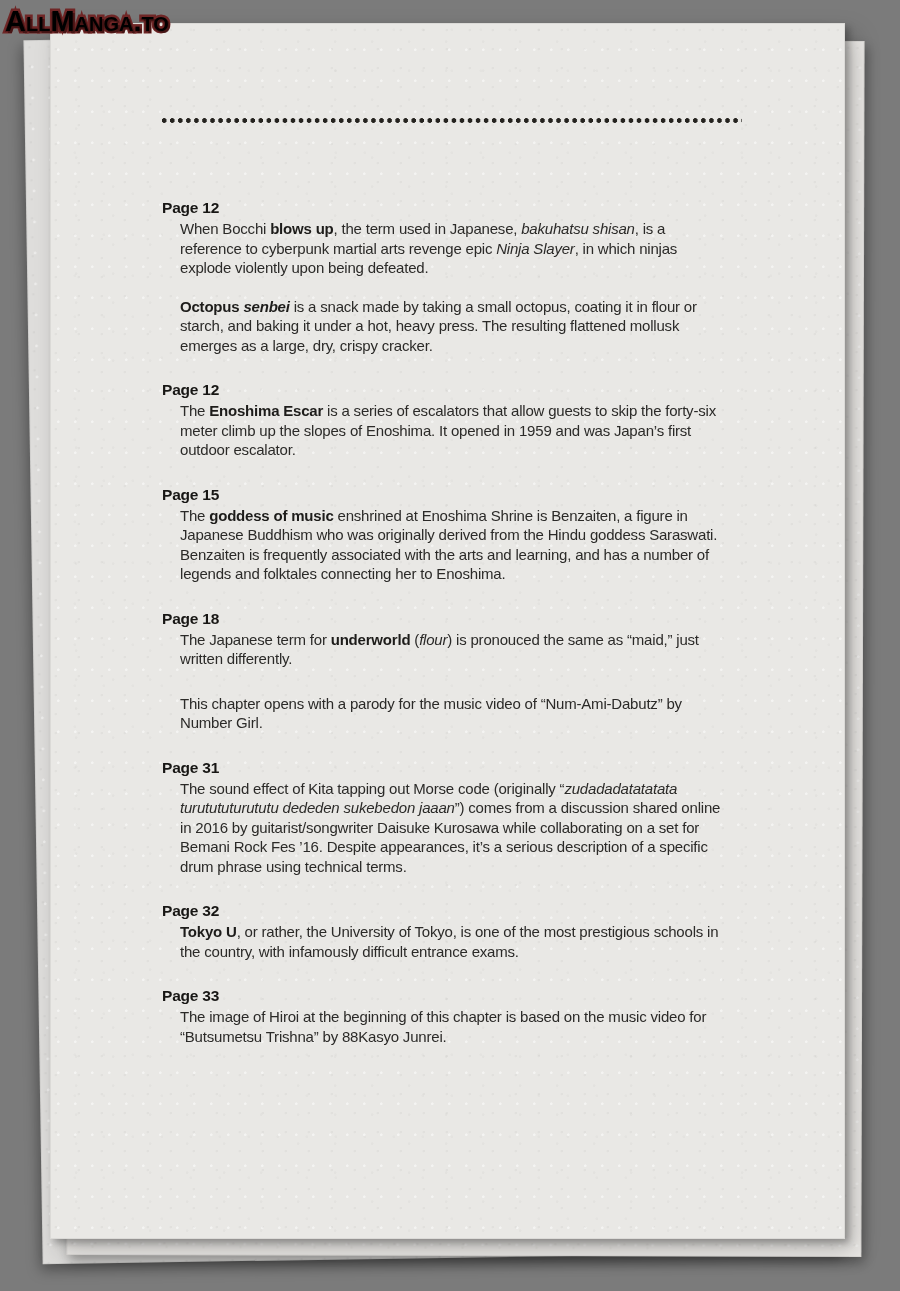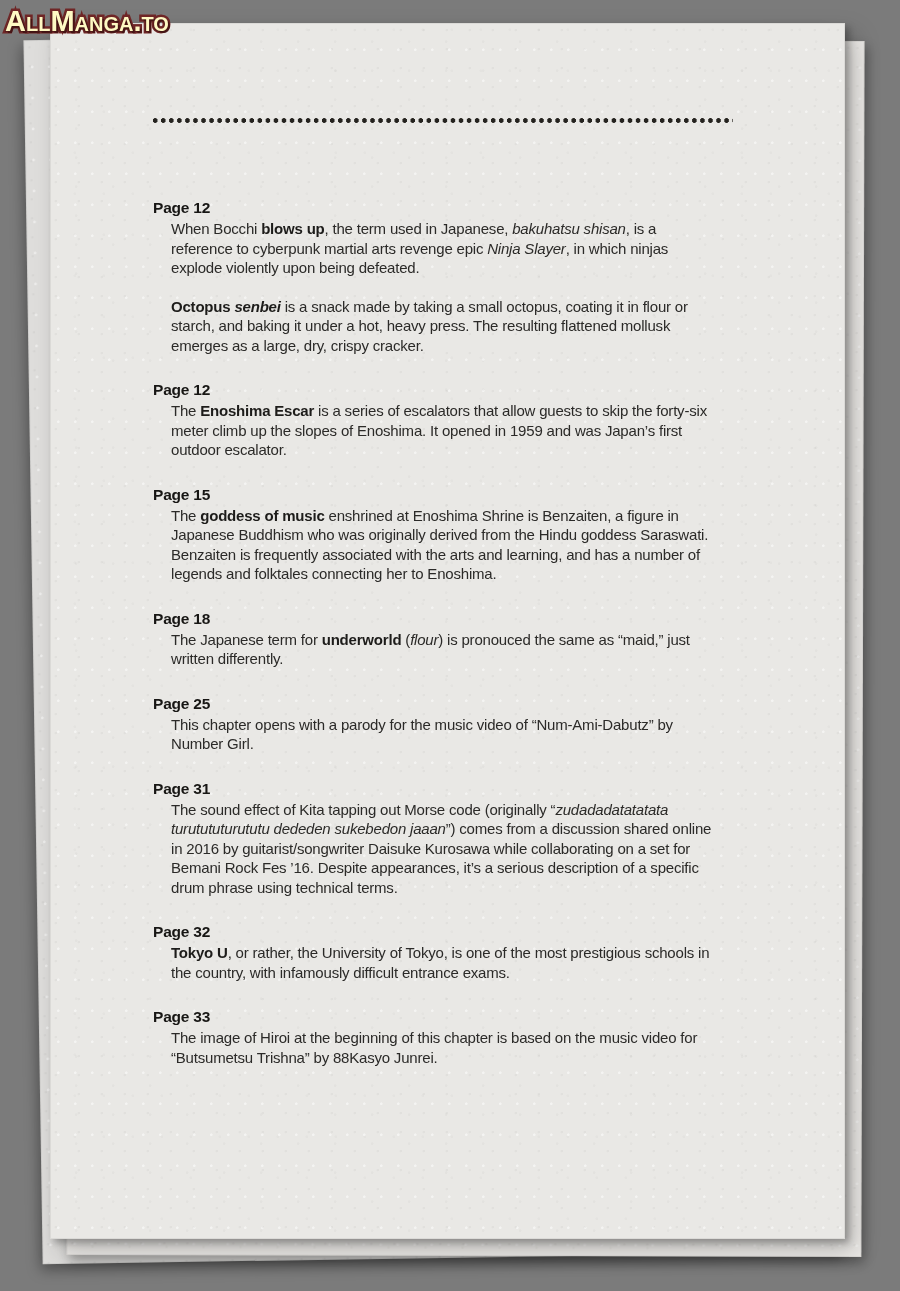--- a/index.html
+++ b/index.html
@@ -44,21 +44,21 @@
   .sheet-main {
     left: 50px; top: 23px;
     width: 793px; height: 1214px;
     background-color: #e9e8e5;
     box-shadow: 4px 4px 7px rgba(0,0,0,0.28), 10px 12px 24px rgba(0,0,0,0.22);
   }
 
   
   .content {
     position: absolute;
-    left: 102px;
+    left: 111px;
     top: 94px;
     width: 580px;
     color: #2b2a28;
     font-size: 15px;
     line-height: 19.5px;
     letter-spacing: -0.2px;
   }
   .divider {
     height: 5px;
     margin-bottom: 75px;
@@ -91,21 +91,21 @@
     position: absolute;
     left: 5px;
     top: 6px;
     z-index: 10;
     font-family: "Liberation Sans", sans-serif;
     font-weight: 700;
     font-variant: small-caps;
     font-size: 29px;
     line-height: 30px;
     letter-spacing: 0px;
-    color: #fef9c3;
+    color: #000000;
     -webkit-text-stroke: 5px #6f2626;
     paint-order: stroke fill;
     text-shadow: 2px 2px 0 rgba(58,16,16,0.75), -1px 1px 0 rgba(58,16,16,0.5);
   }
 </style>
 </head>
 <body>
 
 <div class="sheet sheet-back"></div>
 <div class="sheet sheet-mid"></div>
@@ -125,21 +125,20 @@
         </section>
         <section class="note-section">
           <h2 class="heading">Page 15</h2>
           <p class="para"><span>The </span><span class="b">goddess of music</span><span> enshrined at Enoshima Shrine is Benzaiten, a figure in Japanese Buddhism who was originally derived from the Hindu goddess Saraswati. Benzaiten is frequently associated with the arts and learning, and has a number of legends and folktales connecting her to Enoshima.</span></p>
         </section>
         <section class="note-section">
           <h2 class="heading">Page 18</h2>
           <p class="para"><span>The Japanese term for </span><span class="b">underworld</span><span> (</span><span class="i">flour</span><span>) is pronouced the same as “maid,” just written differently.</span></p>
         </section>
         <section class="note-section">
-          <h2 class="heading">Page 25</h2>
           <p class="para"><span>This chapter opens with a parody for the music video of “Num-Ami-Dabutz” by Number Girl.</span></p>
         </section>
         <section class="note-section">
           <h2 class="heading">Page 31</h2>
           <p class="para"><span>The sound effect of Kita tapping out Morse code (originally “</span><span class="i">zudadadatatatata turutututurututu dededen sukebedon jaaan</span><span>”) comes from a discussion shared online in 2016 by guitarist/songwriter Daisuke Kurosawa while collaborating on a set for Bemani Rock Fes ’16. Despite appearances, it’s a serious description of a specific drum phrase using technical terms.</span></p>
         </section>
         <section class="note-section">
           <h2 class="heading">Page 32</h2>
           <p class="para"><span class="b">Tokyo U</span><span>, or rather, the University of Tokyo, is one of the most prestigious schools in the country, with infamously difficult entrance exams.</span></p>
         </section>

